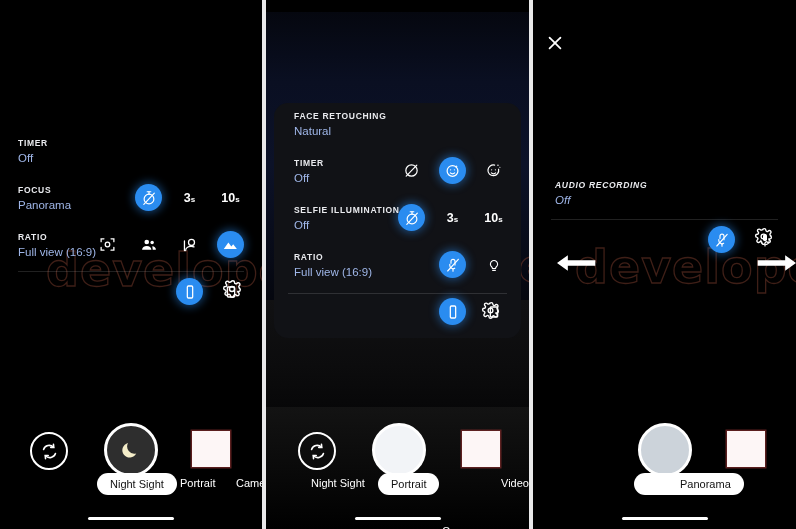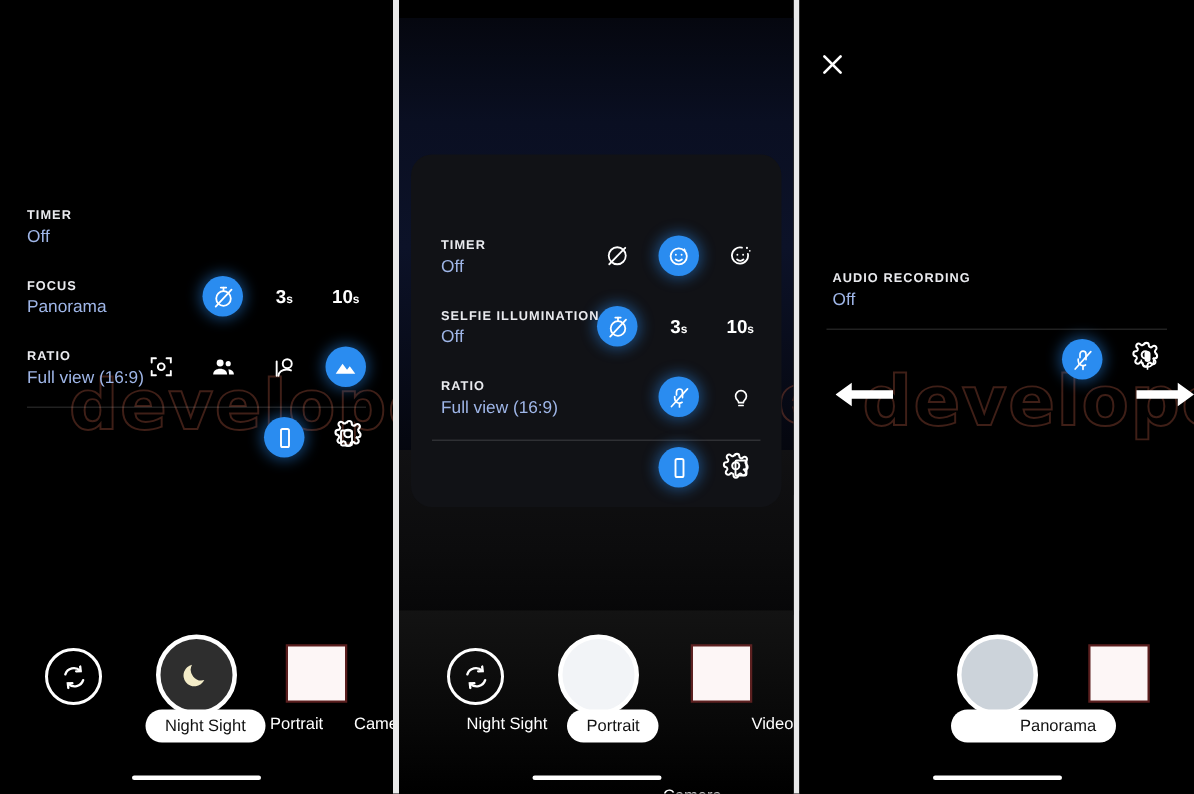--- a/index.html
+++ b/index.html
@@ -45,21 +45,21 @@
   .hr{height:1px;background:rgba(255,255,255,.13);margin:2px 14px 0 14px;}
   .gear-row{height:34px;position:relative;}
   .gear{position:absolute;right:20px;top:7px;width:20px;height:20px;}
 
   
   .sheet1{left:0;right:0;top:130px;}
   .sheet1 .row-ctl{right:18px;}
   .sheet1 .row-lab{left:18px;}
 
   
-  .sheet3{left:0;right:0;top:172px;}
+  .sheet3{left:0;right:0;top:172px;font-style:italic;}
   .sheet3 .row-lab{left:22px;}
   .sheet3 .row-ctl{right:22px;}
 
   
   .bottom{position:absolute;left:0;right:0;bottom:0;height:122px;}
   .bbg-dark{background:#000;}
   .bbg-grad{background:linear-gradient(180deg,#131313 0%,#090909 55%,#000 100%);}
   .ctrls{position:absolute;left:0;right:0;top:14px;height:58px;}
   .flip{position:absolute;width:34px;height:34px;border:2px solid #fff;border-radius:50%;
         display:flex;align-items:center;justify-content:center;}
@@ -214,20 +214,24 @@
   <div class="panel p2">
     <div class="vf-dark"></div>
     <div class="vf-navy"></div>
     <div class="vf-floor"></div>
 
     <div class="wm wm2" style="top:243px;">developers</div>
 
     <div class="sheet sheet2">
 
       <div class="row">
+        <div class="row-lab">
+          <div class="r-title">FACE RETOUCHING</div>
+          <div class="r-val">Natural</div>
+        </div>
         <div class="row-ctl">
           <div class="opt">
             <svg width="17" height="17" viewBox="0 0 24 24" fill="none" stroke="#fff" stroke-width="1.7" stroke-linecap="round">
               <circle cx="12" cy="12" r="8"></circle>
                 <line x1="4.5" y1="20" x2="19.5" y2="4.5"></line>
             </svg>
           </div>
           <div class="opt sel">
             <svg width="17" height="17" viewBox="0 0 24 24" fill="none" stroke="#fff" stroke-width="1.7" stroke-linecap="round">
               <circle cx="12" cy="12.6" r="7.6"></circle>

